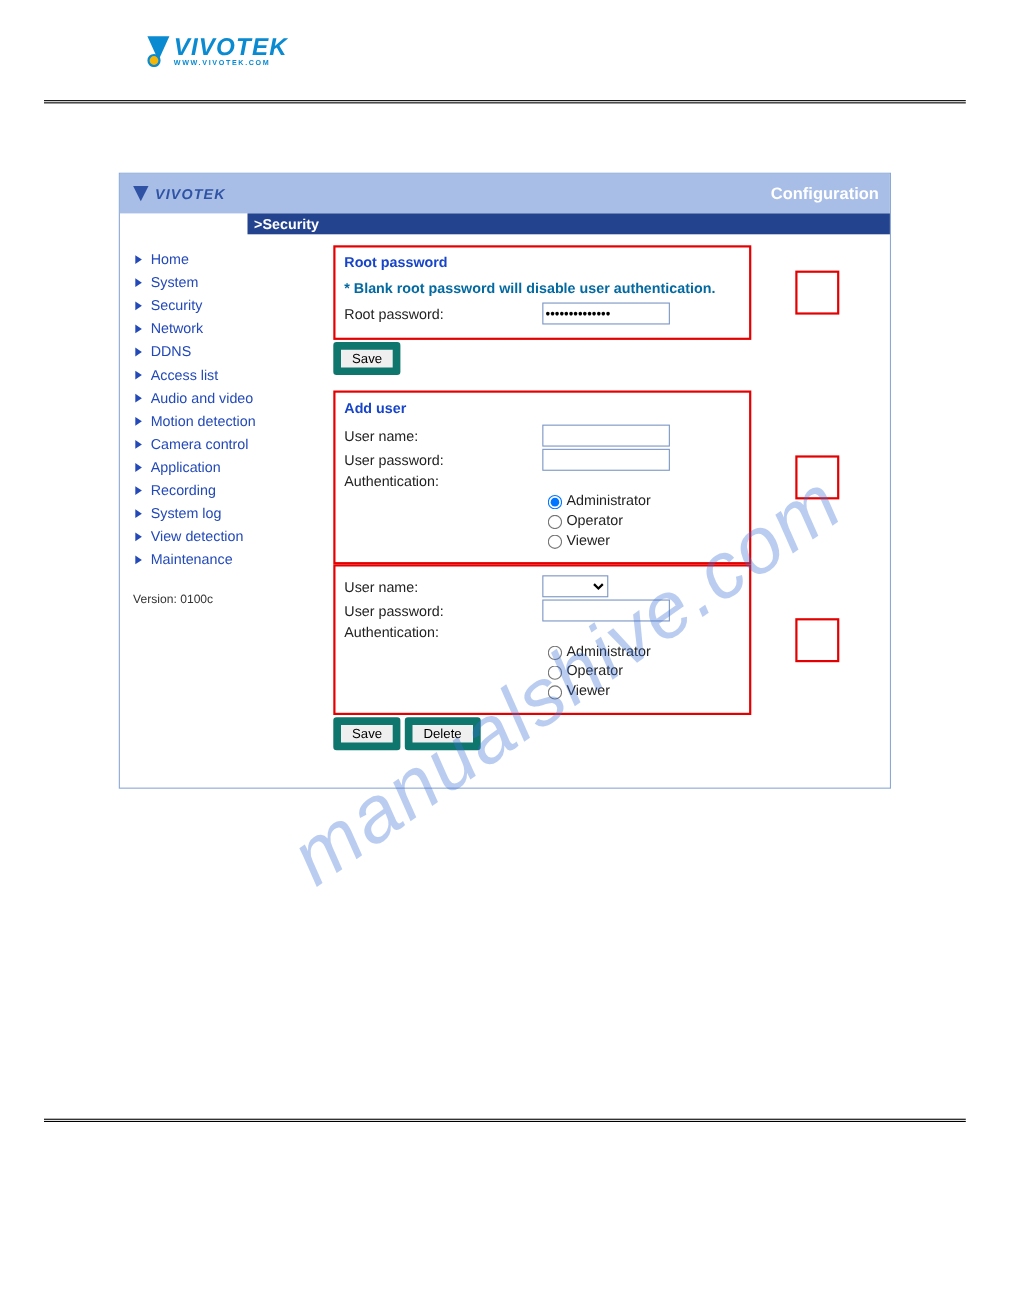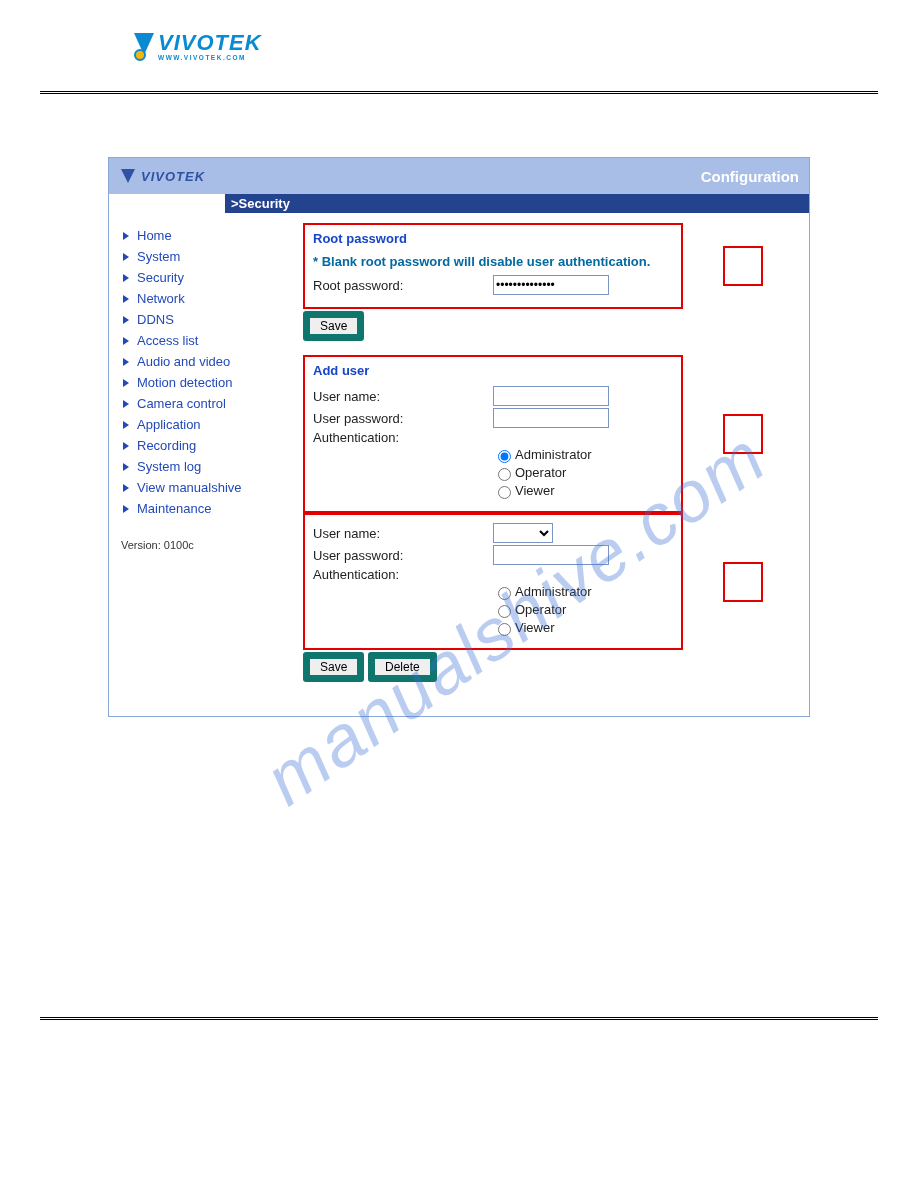--- a/index.html
+++ b/index.html
@@ -314,21 +314,21 @@
           <div class="nav-item">
             <svg class="arrow-icon" viewBox="0 0 10 10">
                 <polygon points="2,1 8,5 2,9" fill="#2349b8"></polygon>
               </svg>
             <span>System log</span>
           </div>
           <div class="nav-item">
             <svg class="arrow-icon" viewBox="0 0 10 10">
                 <polygon points="2,1 8,5 2,9" fill="#2349b8"></polygon>
               </svg>
-            <span>View manualshive</span>
+            <span>View detection</span>
           </div>
           <div class="nav-item">
             <svg class="arrow-icon" viewBox="0 0 10 10">
                 <polygon points="2,1 8,5 2,9" fill="#2349b8"></polygon>
               </svg>
             <span>Maintenance</span>
           </div>
 
           <div class="version-label">Version: 0100c</div>
         </div>

